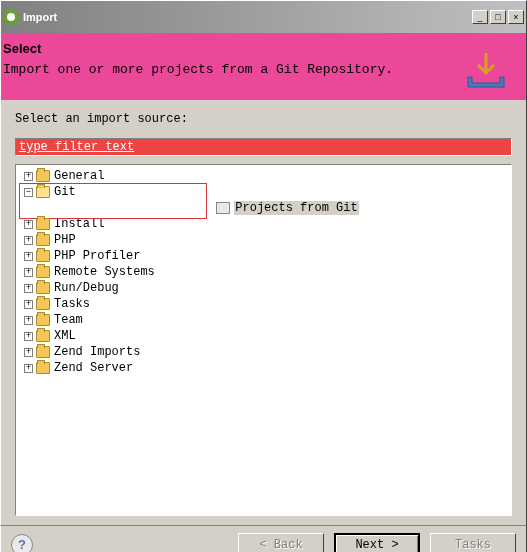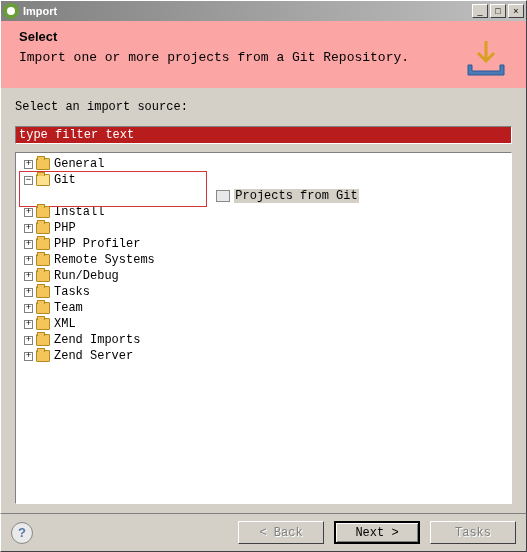--- a/index.html
+++ b/index.html
@@ -5,21 +5,21 @@
   * { box-sizing: border-box; margin: 0; padding: 0; }
   body {
     font-family: Tahoma, sans-serif;
     font-size: 11px;
     background: #d4d0c8;
     width: 527px;
     height: 552px;
     overflow: hidden;
   }
   .titlebar {
-    height: 21px;
+    height: 33px;
     background: linear-gradient(to right, #808080, #c0c0c0);
     display: flex;
     align-items: center;
     padding: 0 2px;
     border-top: 1px solid #fff;
     border-left: 1px solid #fff;
     border-right: 1px solid #404040;
   }
   .titlebar .icon-box {
     width: 16px; height: 16px;
@@ -32,25 +32,25 @@
   .titlebar .btns { display: flex; gap: 2px; }
   .titlebar .tbtn {
     width: 16px; height: 14px;
     background: #d4d0c8;
     border-top: 1px solid #fff; border-left: 1px solid #fff;
     border-right: 1px solid #404040; border-bottom: 1px solid #404040;
     font-size: 9px; font-family: Arial;
     display:flex;align-items:center;justify-content:center;
   }
   .header-area {
-    background: #fca5a5;
+    background: #ec4899;
     border-right: 1px solid #404040;
     border-left: 1px solid #fff;
     height: 67px;
-    padding: 8px 18px;
+    padding: 8px 2px;
     position: relative;
   }
   .header-area h1 { font-size: 13px; font-weight: bold; margin-bottom: 6px; }
   .header-area .desc { font-size: 13px; color: #000; font-family: "Courier New", monospace; }
   .header-icon {
     position: absolute; right: 18px; top: 14px;
     width: 44px; height: 44px;
   }
   .body-area {
     background: #d4d0c8;
@@ -60,25 +60,26 @@
     height: 425px;
   }
   .label { font-family: "Courier New", monospace; font-size: 12px; margin-bottom: 12px; display:block; }
   .filter-input {
     width: 100%;
     height: 18px;
     border-top: 1px solid #808080;
     border-left: 1px solid #808080;
     border-right: 1px solid #fff;
     border-bottom: 1px solid #fff;
-    background: #b91c1c;
+    background: #ef4444;
     color: #fff;
     font-family: "Courier New", monospace;
     font-size: 12px;
     padding: 1px 3px;
+    text-decoration: underline;
   }
   .tree-container {
     margin-top: 8px;
     width: 100%;
     height: 352px;
     background: #fff;
     border-top: 1px solid #808080;
     border-left: 1px solid #808080;
     border-right: 1px solid #fff;
     border-bottom: 1px solid #fff;

